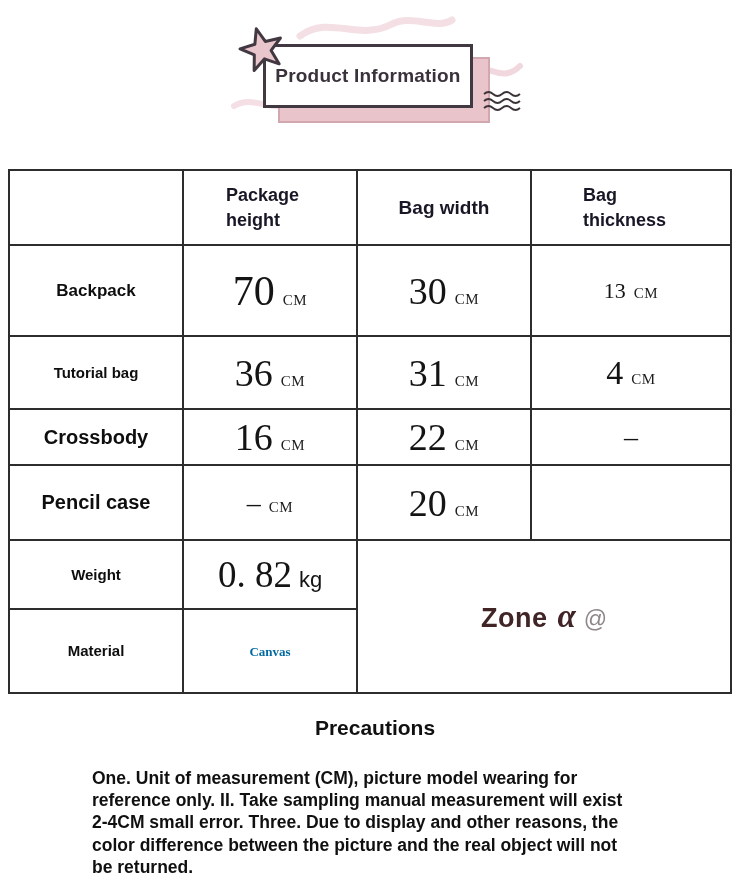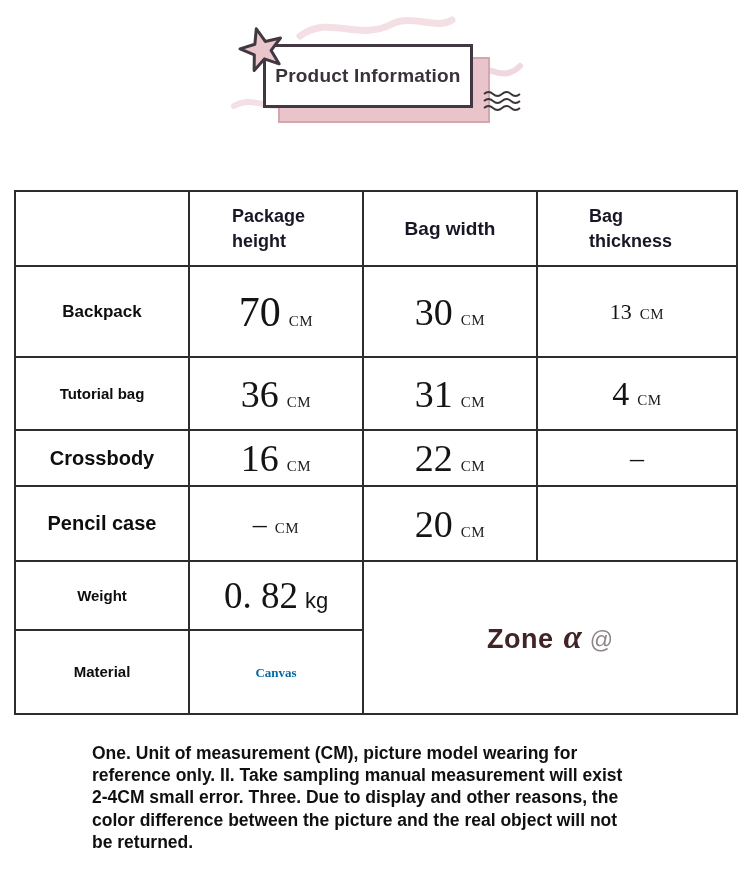--- a/index.html
+++ b/index.html
@@ -3,40 +3,40 @@
 <meta charset="utf-8">
 <style>
   * { margin:0; padding:0; box-sizing:border-box; }
   html,body { background:#ffffff; }
   body {
     width:750px; height:887px; position:relative; overflow:hidden;
     font-family:"Liberation Sans", sans-serif; color:#16161f;
   }
 
   
-  .hero { position:relative; width:750px; height:190px; }
+  .hero { position:relative; width:750px; height:169px; }
   .wm { position:absolute; left:0; top:0; }
   .shadow-box {
     position:absolute; left:278px; top:57px; width:212px; height:66px;
     background:#e9c5cb; border:2px solid #d2a7b0;
   }
   .title-box {
     position:absolute; left:263px; top:44px; width:210px; height:64px;
     background:#ffffff; border:3px solid #423841;
     display:flex; align-items:center; justify-content:center;
   }
   .title-box span {
     font-size:19px; font-weight:bold; color:#3a323b; letter-spacing:.2px;
   }
   .star { position:absolute; left:234px; top:20px; }
   .waves { position:absolute; left:483px; top:90px; }
 
   
   table.spec {
-    margin-left:14px; width:722px; border-collapse:collapse;
+    margin-left:8px; width:722px; border-collapse:collapse;
     table-layout:fixed; background:#fff;padding-left:8px;
   }
   table.spec td, table.spec th { border:2.5px solid #2d2d2d; text-align:center; vertical-align:middle; padding:0; }
   tr.rh  { height:75px; }
   tr.r1  { height:91px; }
   tr.r2  { height:73px; }
   tr.r3  { height:56px; }
   tr.r4  { height:75px; }
   tr.r5  { height:69px; }
   tr.r6  { height:84px; }
@@ -205,15 +205,16 @@
       <td>
         <span class="rowlbl lbl-sm">Material</span>
       </td>
       <td>
         <span class="canvas-val">Canvas</span>
       </td>
     </tr>
   </tbody>
     </table>
 
+  <h2 class="prec-title">Precautions</h2>
   <p class="prec-body">One. Unit of measurement (CM), picture model wearing for reference only. II. Take sampling manual measurement will exist 2-4CM small error. Three. Due to display and other reasons, the color difference between the picture and the real object will not be returned.</p>
 
 </div>
 
 </body></html>

